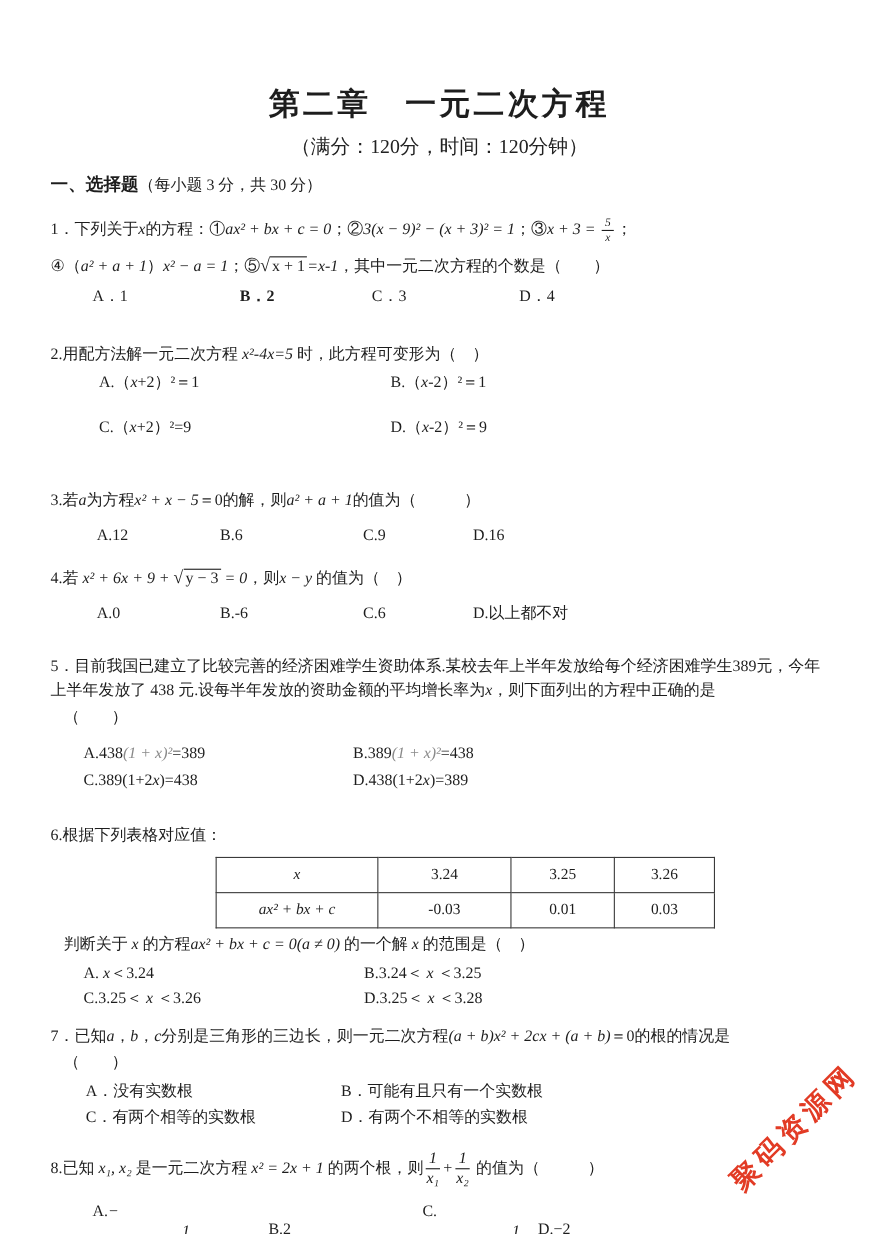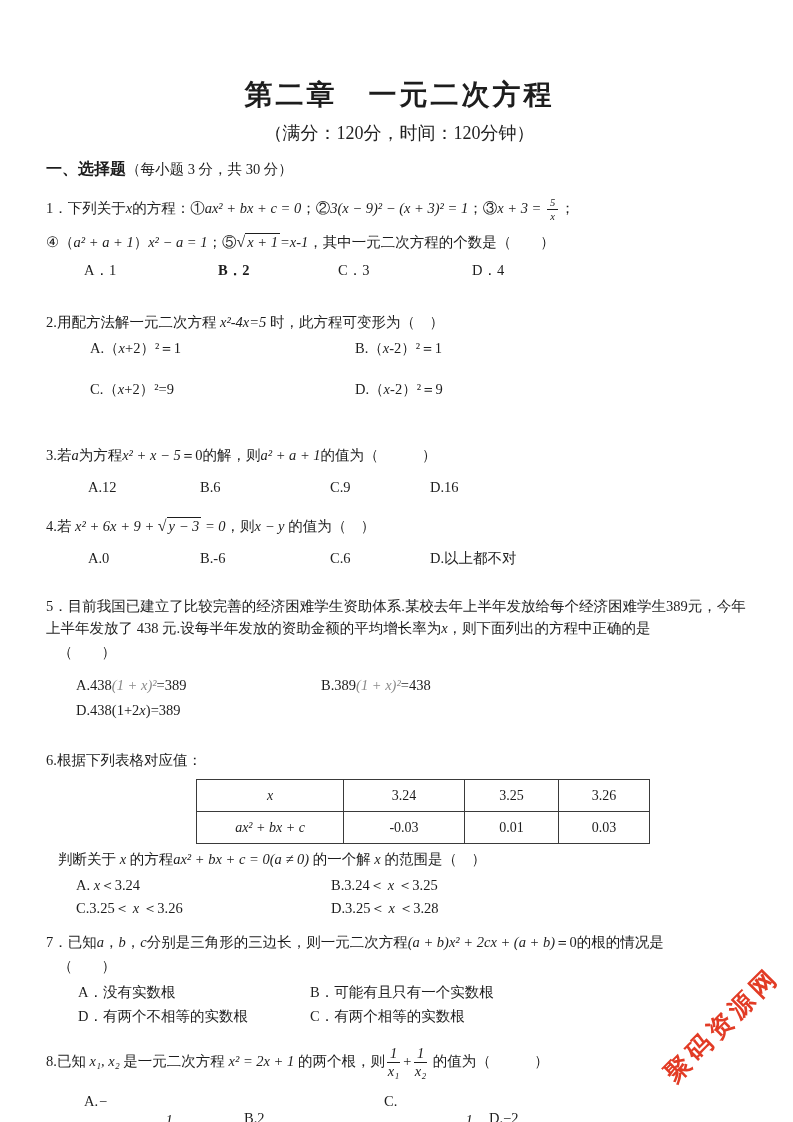--- a/index.html
+++ b/index.html
@@ -14,21 +14,21 @@
   .bold{font-weight:bold;font-size:16px;}
   .q{font-size:14.5px;line-height:1.5;}
   .math{font-style:italic;}
   .gray{color:#8a8a8a;}
   .stem{margin:0;}
   .frac{display:inline-block;vertical-align:middle;text-align:center;line-height:1.05;margin:0 2px;}
   .frac .num{display:block;border-bottom:1px solid currentColor;padding:0 3px 1px;}
   .frac .den{display:block;padding-top:1px;}
   .frac.small{font-size:10.5px;}
   .sqrt .rsign{font-style:normal;font-size:1.1em;}
-  .sqrt .rad{border-top:1px solid currentColor;font-style:italic;padding:0 2px;}
+  .sqrt .rad{border-top:1px solid currentColor;padding:0 2px;}
   
   .q1{margin-top:16px;} .q1 .l2{margin-top:8px;}
   .q2{margin-top:30px;} .q3{margin-top:44px;} .q4{margin-top:16px;}
   .q5{margin-top:26px;} .q6{margin-top:28px;} .q7{margin-top:12px;}
   .q8{margin-top:18px;}
   
   .opt-row{display:flex;align-items:center;margin-top:6px;}
   .q1 .opt-row{padding-left:38px;}
   .q1 .opt-row span:nth-child(1){width:134px;} .q1 .opt-row span:nth-child(2){width:120px;font-weight:bold;} .q1 .opt-row span:nth-child(3){width:134px;}
   .q3 .opt-row,.q4 .opt-row{padding-left:42px;margin-top:10px;}
@@ -107,20 +107,21 @@
         <span>D.以上都不对</span>
       </div>
     </div>
 
     <div class="q q5">
       <div class="stem">5．目前我国已建立了比较完善的经济困难学生资助体系.某校去年上半年发放给每个经济困难学生389元，今年上半年发放了 438 元.设每半年发放的资助金额的平均增长率为<span class="math">x</span>，则下面列出的方程中正确的是</div>
       <div class="paren-line">（　　）</div>
       <div class="opt-grid">
         <span>A.438<span class="math gray">(1 + x)²</span>=389</span>
         <span>B.389<span class="math gray">(1 + x)²</span>=438</span>
+        <span>C.389(1+2<span class="math">x</span>)=438</span>
         <span>D.438(1+2<span class="math">x</span>)=389</span>
       </div>
     </div>
 
     <div class="q q6">
       <div class="stem">6.根据下列表格对应值：</div>
       <table class="qtable">
         <tbody>
           <tr>
             <td><span class="math">x</span></td>
@@ -144,22 +145,22 @@
         <span>D.3.25＜ <span class="math">x</span> ＜3.28</span>
       </div>
     </div>
 
     <div class="q q7">
       <div class="stem">7．已知<span class="math">a</span>，<span class="math">b</span>，<span class="math">c</span>分别是三角形的三边长，则一元二次方程<span class="math">(a + b)x² + 2cx + (a + b)</span>＝0的根的情况是</div>
       <div class="paren-line">（　　）</div>
       <div class="opt-grid">
         <span>A．没有实数根</span>
         <span>B．可能有且只有一个实数根</span>
+        <span>C．有两个相等的实数根</span>
         <span>D．有两个不相等的实数根</span>
-        <span>C．有两个相等的实数根</span>
       </div>
     </div>
 
     <div class="q q8">
       <div class="stem">8.已知 <span class="math">x₁, x₂</span> 是一元二次方程 <span class="math">x² = 2x + 1</span> 的两个根，则<span class="frac"><span class="num math">1</span><span class="den math">x₁</span></span><span class="math">+</span><span class="frac"><span class="num math">1</span><span class="den math">x₂</span></span> 的值为（　　　）</div>
       <div class="opt-row">
         <span>A.<span class="math">−</span><span class="frac"><span class="num math">1</span><span class="den math">2</span></span></span>
         <span>B.2</span>
         <span>C.<span class="frac"><span class="num math">1</span><span class="den math">2</span></span></span>
         <span>D.−2</span>

